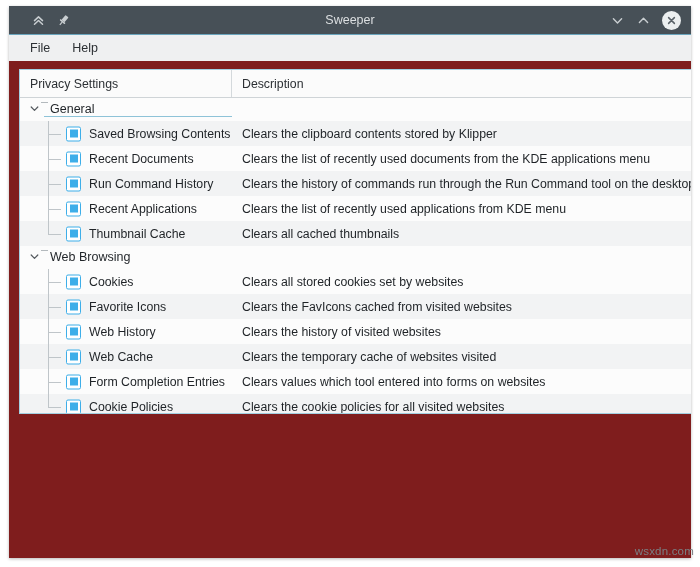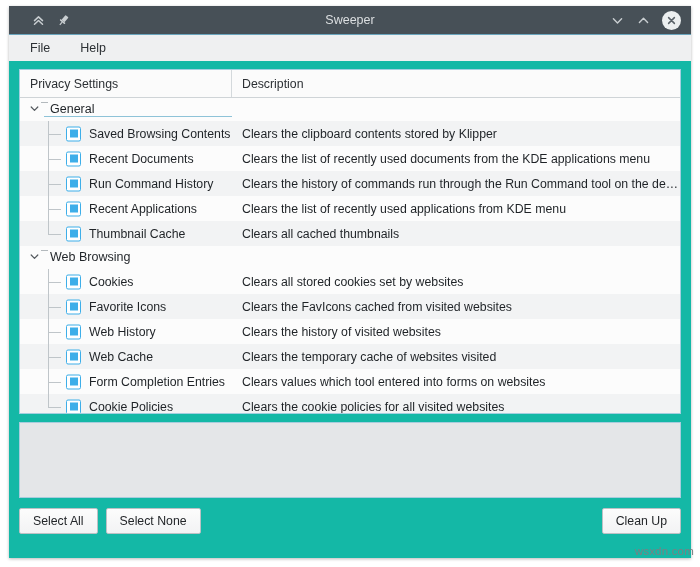--- a/index.html
+++ b/index.html
@@ -88,38 +88,38 @@
     justify-content: center;
   }
 
   
   .menubar {
     height: 26px;
     background: #eff0f1;
     display: flex;
     align-items: center;
     padding-left: 12px;
-    gap: 12px;
+    gap: 4px;
     flex: none;
   }
   .menu-item {
     font-size: 12.5px;
     color: #2c3034;
     padding: 3px 9px;
     cursor: pointer;
     border-radius: 2px;
   }
 
   
   .body-area {
     flex: 1;
     padding: 8px 10px 10px 10px;
     display: flex;
-    flex-direction: column;
-    background: #14b8a6;
+    flex-direction: row;
+    background: #7f1d1d;
     box-sizing: border-box;
   }
 
   
   .treeview {
     border: 1px solid #a3cfe0;
     background: #fcfcfc;
     height: 345px;
     box-sizing: border-box;
     overflow: hidden;

